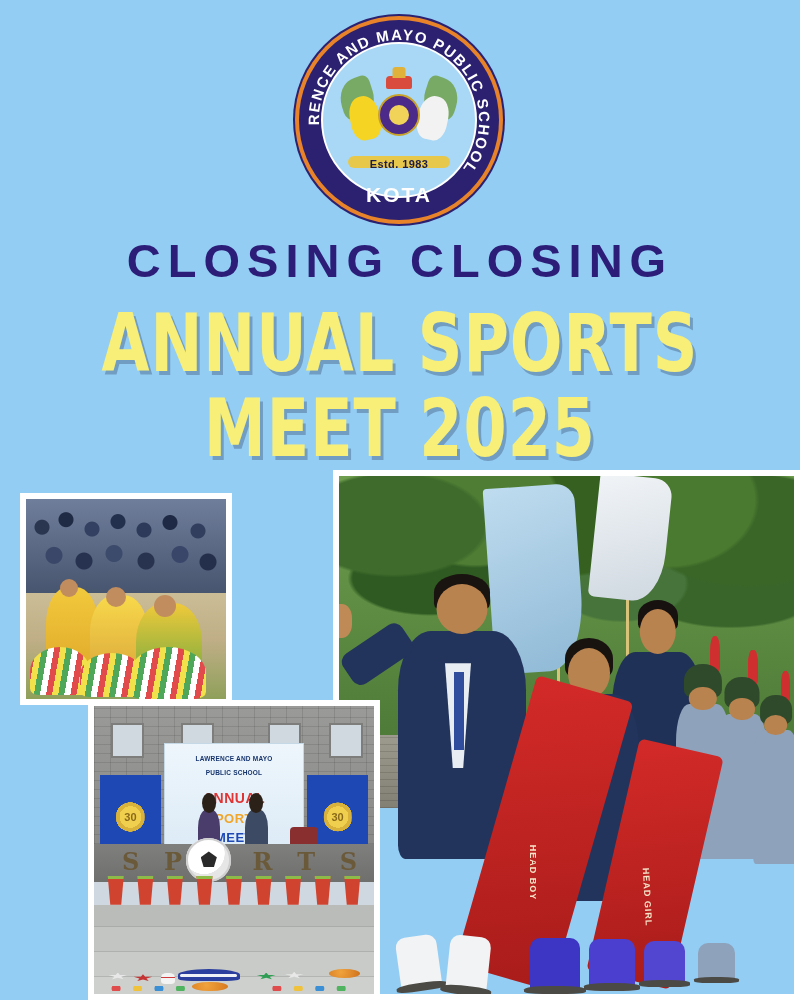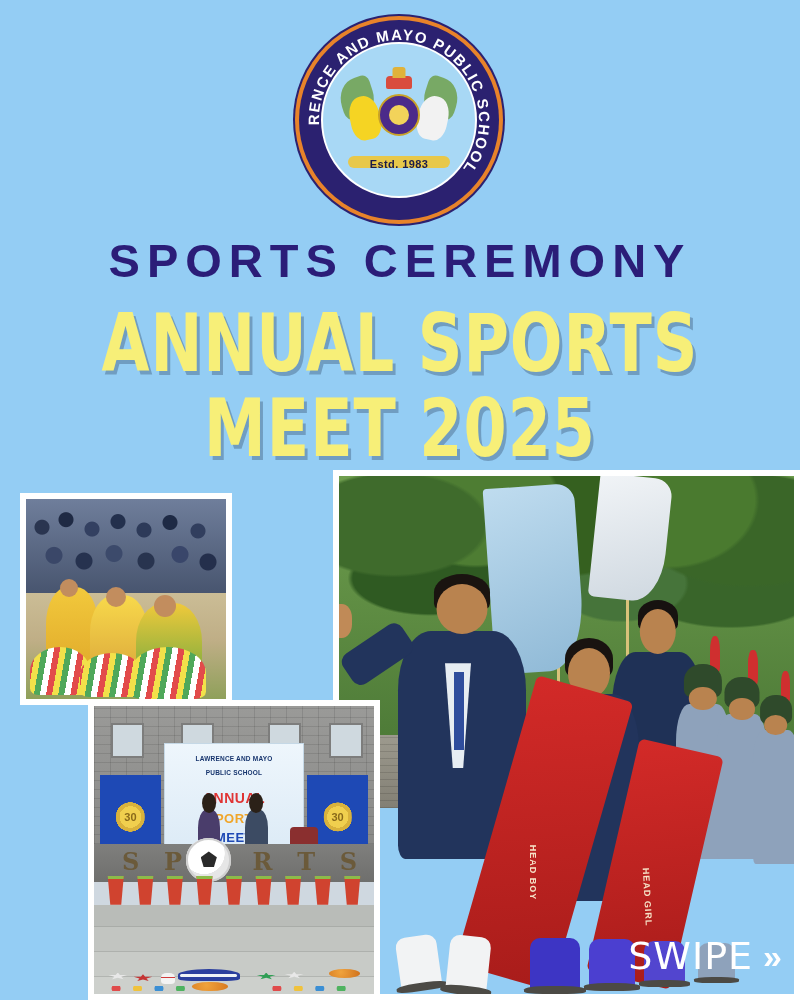--- a/index.html
+++ b/index.html
@@ -510,23 +510,24 @@
       <div class="foliage-l"></div>
       <div class="foliage-r"></div>
       <div class="crown"></div>
       <div class="lion"></div>
       <div class="unicorn"></div>
       <div class="shield"></div>
       <div class="scroll-band"></div>
     </div>
 
     <div class="estd">Estd. 1983</div>
+    <div class="kota">KOTA</div>
   </div>
 
-  <div id="closing">SPORTS CEREMONY</div>
+  <div id="closing">CLOSING CLOSING</div>
   <div id="annual-sports" class="big-yellow">ANNUAL SPORTS</div>
   <div id="meet-2025" class="big-yellow">MEET 2025</div>
 
   <div id="photo-parade" class="photo framed">
     <div class="pa-sky"></div>
     <div class="pa-trees"></div>
     <div class="pa-wall"></div>
     <div class="pa-road"></div>
     <div class="pa-ground"></div>
 
@@ -674,18 +675,14 @@
 
     <div class="dancer d2"></div>
     <div class="d-head h2"></div>
     <div class="d-skirt s2"></div>
 
     <div class="dancer d3"></div>
     <div class="d-head h3"></div>
     <div class="d-skirt s3"></div>
   </div>
 
-  <div id="swipe">
-    <span class="sw-text">SWIPE</span>
-    <span class="sw-arrows">»</span>
-  </div>
 
 </div>
 
 </body></html>

